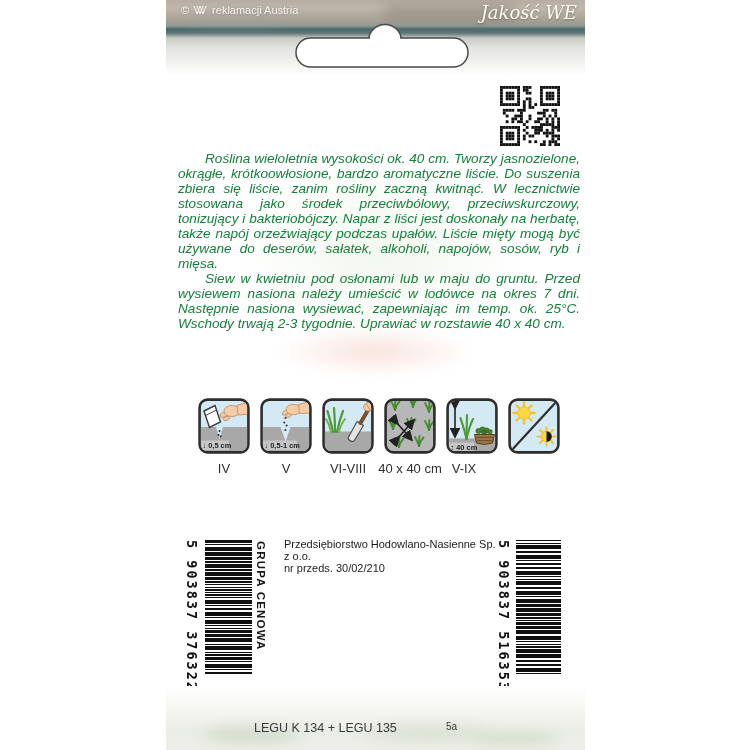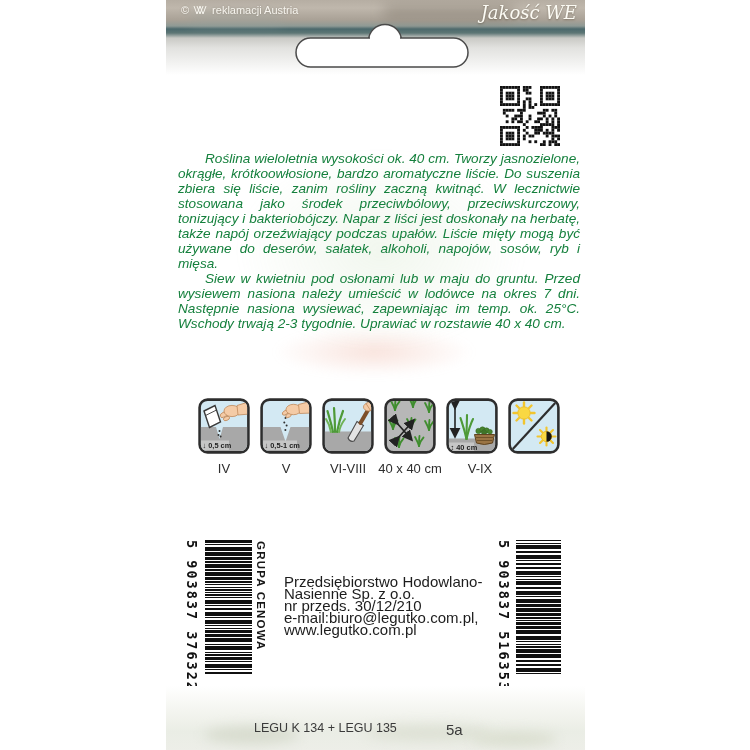--- a/index.html
+++ b/index.html
@@ -44,32 +44,32 @@
   .picto text{font-family:"Liberation Sans",sans-serif;font-weight:bold;fill:#222;}
   .caption{position:absolute;top:461px;width:64px;text-align:center;font-size:13px;color:#2e2e2e;}
 
   
   .bars{position:absolute;overflow:hidden;}
   .rot{position:absolute;transform-origin:0 0;transform:rotate(90deg);white-space:nowrap;}
   .ean-num{font-family:"DejaVu Sans Mono",monospace;font-weight:bold;font-size:13.5px;letter-spacing:2px;color:#101010;}
   .grupa{font-size:11.5px;font-weight:bold;letter-spacing:1.2px;color:#161616;}
 
   
-  .address{position:absolute;left:118px;top:539px;width:218px;font-size:15px;line-height:11.9px;color:#1c1c1c;margin-top:37px;}
+  .address{position:absolute;left:118px;top:539px;width:218px;font-size:11px;line-height:11.9px;color:#1c1c1c;}
   .addr-note{margin-top:15px;}
 
   
   .photo-bottom{position:absolute;left:0;bottom:0;width:100%;height:64px;
     background:linear-gradient(180deg,#ffffff 0%,#f4f5f0 38%,#eaede5 72%,#edeee8 100%);}
   .photo-bottom .blob{position:absolute;border-radius:50%;filter:blur(6px);}
   .blob-a{left:38px;bottom:6px;width:95px;height:18px;background:#d8dccf;}
   .blob-b{left:200px;bottom:9px;width:125px;height:16px;background:#dee1d5;}
   .blob-c{right:28px;bottom:4px;width:85px;height:14px;background:#dadecf;}
   .footer-code{position:absolute;left:88px;top:721px;font-size:12.5px;color:#3a3a3a;}
-  .footer-page{position:absolute;left:280px;top:721px;font-size:15px;color:#3a3a3a;}
+  .footer-page{position:absolute;left:280px;top:721px;font-size:10px;color:#3a3a3a;}
 </style>
 </head>
 <body>
 
 <div class="stage">
   <div class="packet">
 
     <div class="photo-top">
       <div class="patch1"></div>
       <div class="patch2"></div>
@@ -501,21 +501,21 @@
         </g>
         <circle cx="38.5" cy="38.5" r="5.2" fill="#f9d843" stroke="#edbe2a" stroke-width="1"></circle>
         <path d="M38.5,33.3 A5.2,5.2 0 0 1 38.5,43.7 Z" fill="#151515"></path>
       </g>
     </svg>
 
     <div class="caption" style="left:26px">IV</div>
     <div class="caption" style="left:88px">V</div>
     <div class="caption" style="left:150px">VI-VIII</div>
     <div class="caption" style="left:212px">40 x 40 cm</div>
-    <div class="caption" style="left:282px">V-IX</div>
+    <div class="caption" style="left:266px">V-IX</div>
 
     <span class="rot ean-num" style="left:34px;top:540px">5 903837 376322</span>
     <div class="bars" style="left:39px;top:540px;width:47px;height:136px">
         <div style="height: 2.7px; background: rgb(16, 16, 16); margin-bottom: 1.3px;"></div>
         <div style="height: 1.35px; background: rgb(16, 16, 16); margin-bottom: 1.3px;"></div>
         <div style="height: 4.05px; background: rgb(16, 16, 16); margin-bottom: 1.3px;"></div>
         <div style="height: 4.05px; background: rgb(16, 16, 16); margin-bottom: 1.3px;"></div>
         <div style="height: 2.7px; background: rgb(16, 16, 16); margin-bottom: 1.3px;"></div>
         <div style="height: 1.35px; background: rgb(16, 16, 16); margin-bottom: 1.3px;"></div>
         <div style="height: 4.05px; background: rgb(16, 16, 16); margin-bottom: 1.3px;"></div>
@@ -547,22 +547,21 @@
         <div style="height: 2.7px; background: rgb(16, 16, 16); margin-bottom: 1.3px;"></div>
         <div style="height: 1.35px; background: rgb(16, 16, 16); margin-bottom: 1.3px;"></div>
         <div style="height: 4.05px; background: rgb(16, 16, 16); margin-bottom: 1.3px;"></div>
         <div style="height: 1.35px; background: rgb(16, 16, 16); margin-bottom: 1.3px;"></div>
         <div style="height: 2.7px; background: rgb(16, 16, 16); margin-bottom: 1.3px;"></div>
       </div>
     <span class="rot grupa" style="left:101px;top:541px">GRUPA CENOWA</span>
 
     <div class="address">
       <div>Przedsiębiorstwo Hodowlano-Nasienne Sp. z o.o.</div>
-      <div>nr przeds. 30/12/210</div>
-      <div>e-mail:biuro@legutko.com.pl, www.legutko.com.pl</div>
+      <div>nr przeds. 30/02/210</div>
     </div>
 
     <span class="rot ean-num" style="left:346px;top:540px">5 903837 516353</span>
     <div class="bars" style="left:350px;top:540px;width:45px;height:136px">
         <div style="height: 1.35px; background: rgb(16, 16, 16); margin-bottom: 1.3px;"></div>
         <div style="height: 1.35px; background: rgb(16, 16, 16); margin-bottom: 1.3px;"></div>
         <div style="height: 4.05px; background: rgb(16, 16, 16); margin-bottom: 1.3px;"></div>
         <div style="height: 2.7px; background: rgb(16, 16, 16); margin-bottom: 1.3px;"></div>
         <div style="height: 4.05px; background: rgb(16, 16, 16); margin-bottom: 1.3px;"></div>
         <div style="height: 1.35px; background: rgb(16, 16, 16); margin-bottom: 1.3px;"></div>

